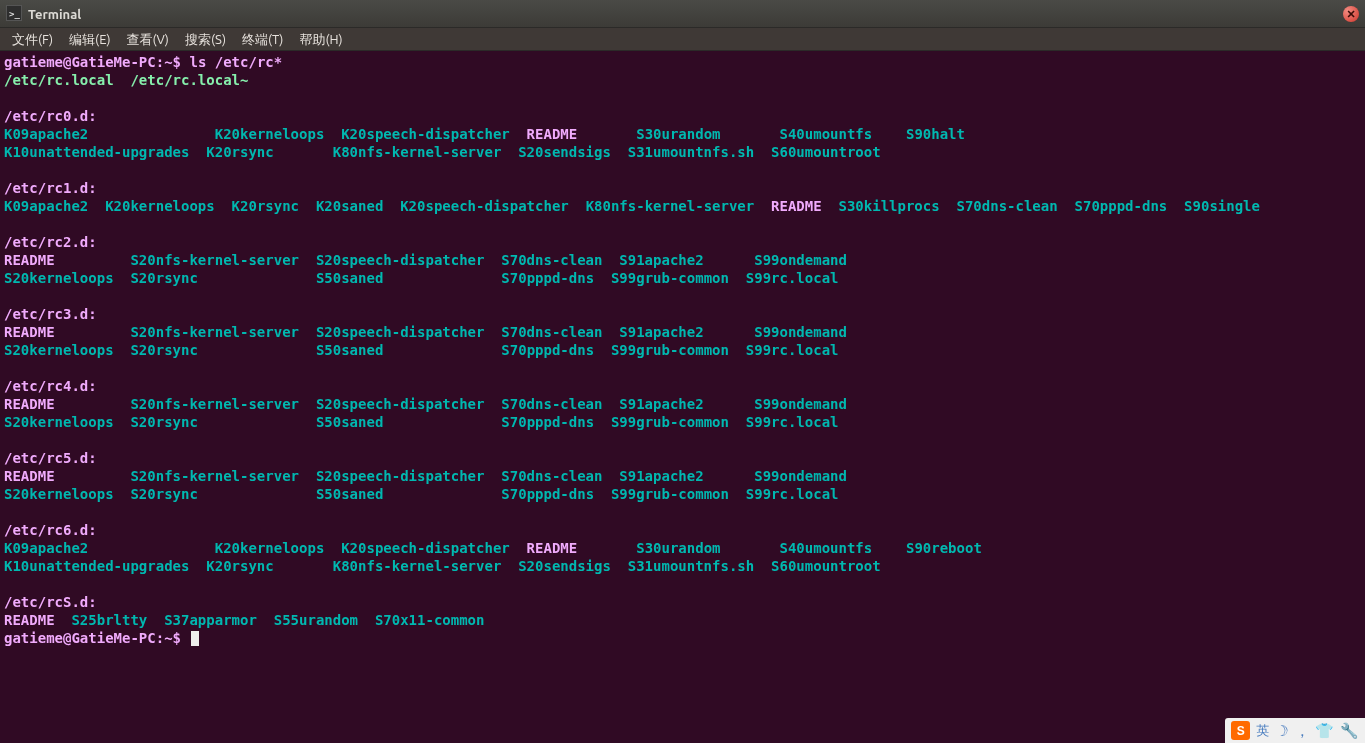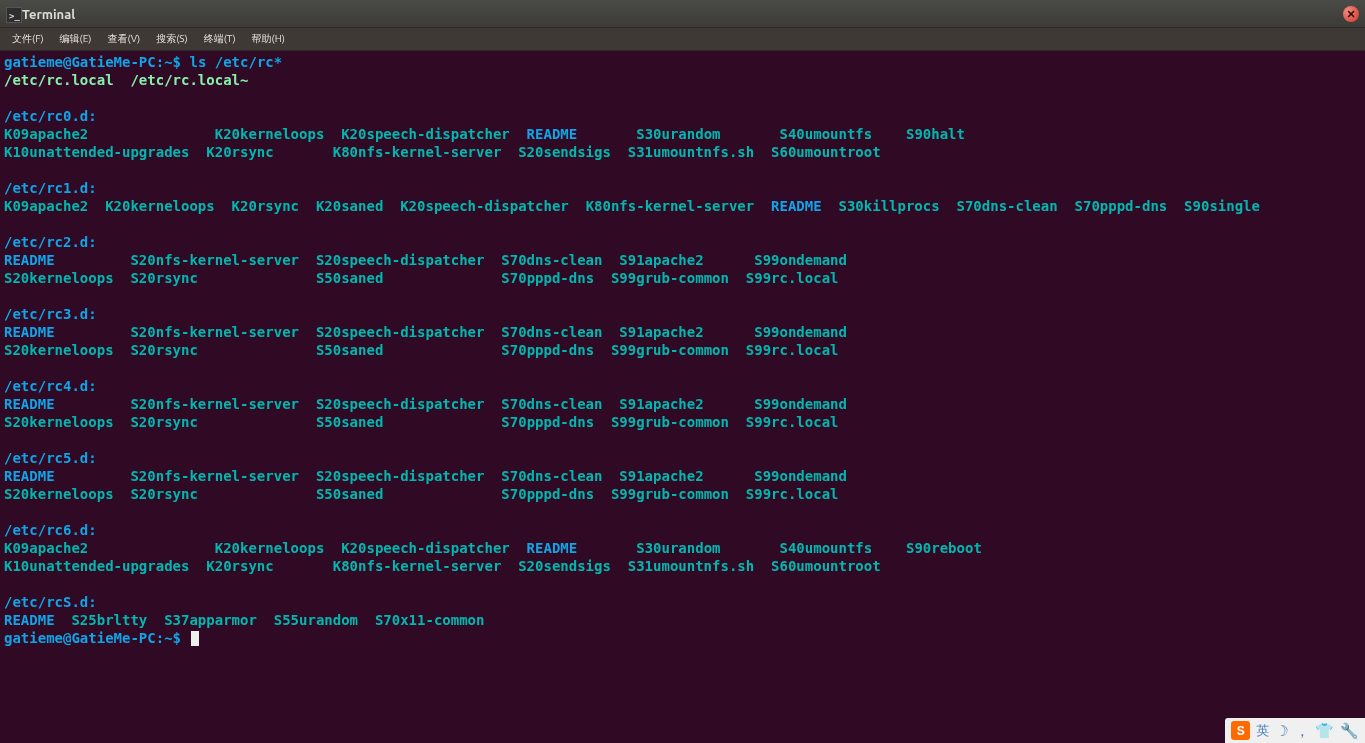--- a/index.html
+++ b/index.html
@@ -19,21 +19,21 @@
     display:flex;
     align-items:center;
     padding:0 6px;
     color:#dcdad5;
     font-family:"Ubuntu",sans-serif;
     font-size:13px;
     font-weight:bold;
     border-bottom:1px solid #2b2a28;
     position:relative;
   }
-  .title-left { display:flex; align-items:flex-end; }
+  .title-left { display:flex; align-items:flex-start; gap:6px; }
   .term-icon {
     width:16px; height:16px;
     background:#2e2e2e;
     border:1px solid #555;
     position:relative;
   }
   .term-icon::after{
     content:">_";
     position:absolute;
     top:-1px;left:2px;
@@ -51,30 +51,30 @@
     cursor:pointer;
   }
   .menubar {
     height:23px;
     background:#3f3936;
     display:flex;
     align-items:center;
     padding:0 4px;
     border-bottom:1px solid #2b2a28;
     font-family:"Ubuntu",sans-serif;
-    font-size:10px;
+    font-size:13px;
     color:#e6e1dc;
   }
   .menubar span { padding:2px 8px; cursor:pointer; }
   .term {
     padding:2px 4px;
     white-space:pre;
     font-weight:bold;
   }
-  .c-white { color:#0ea5e9;text-align:right; }
+  .c-white { color:#f0abfc;text-align:right; }
   .c-cyan  { color:#00b8b0; }
   .c-green { color:#86efac; }
   .cursor {
     display:inline-block;
     width:8px;height:15px;
     background:#eeeeec;
     vertical-align:text-bottom;
     margin-left:2px;
   }
   .tray {

